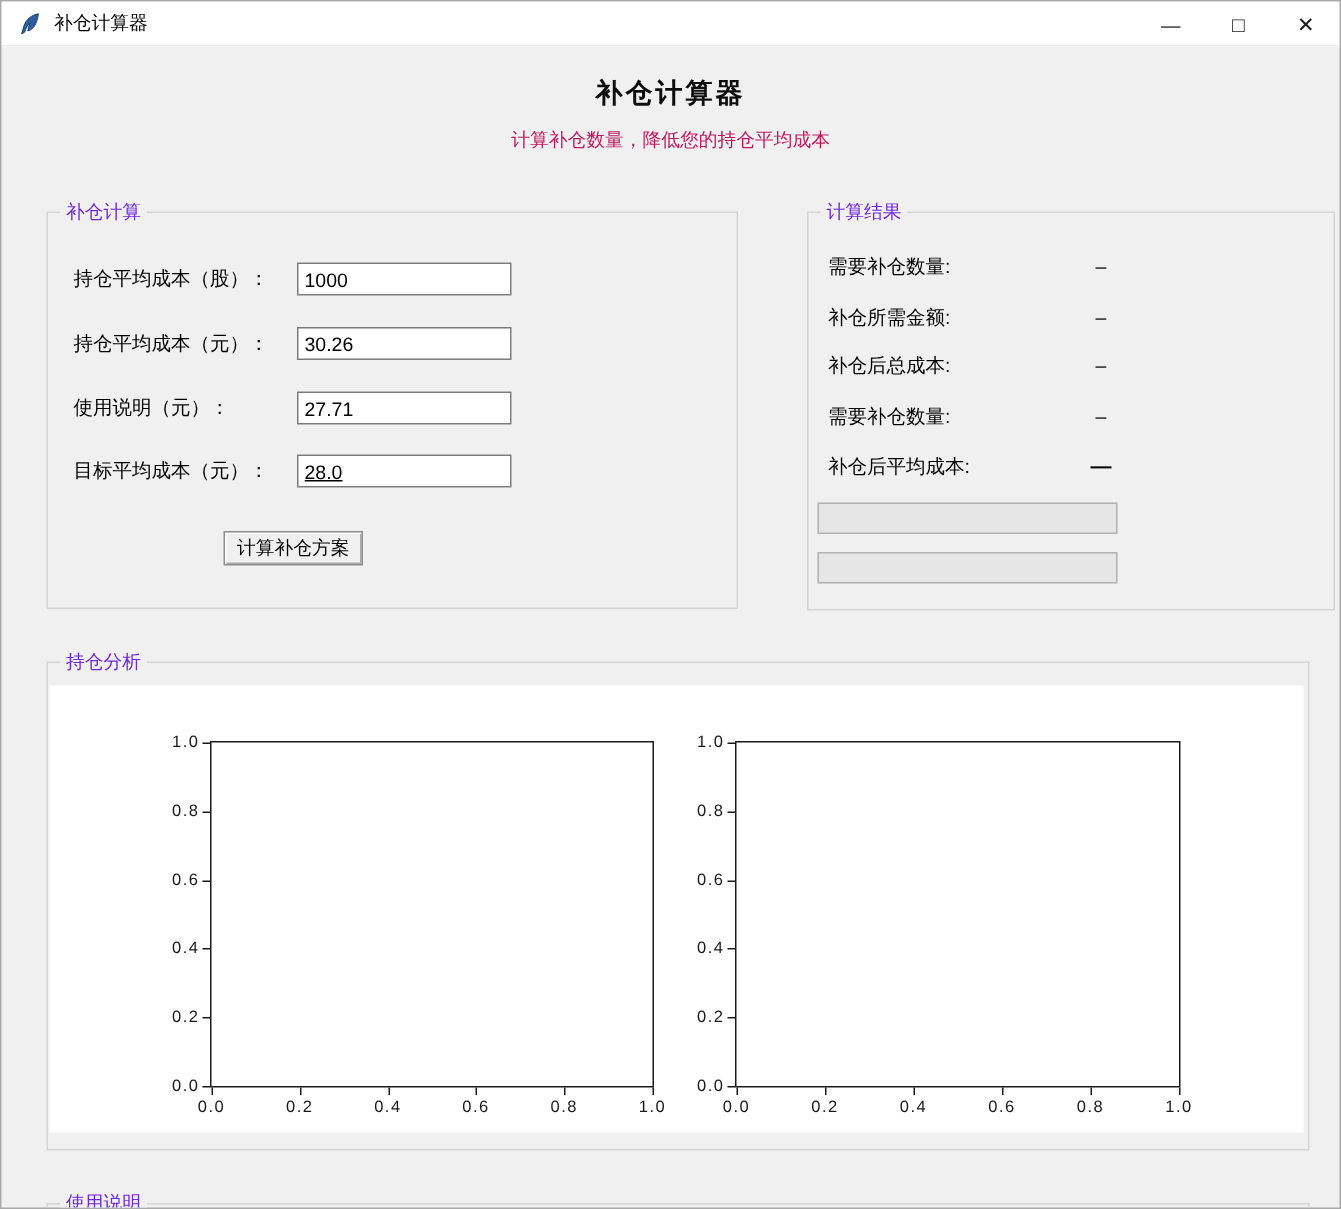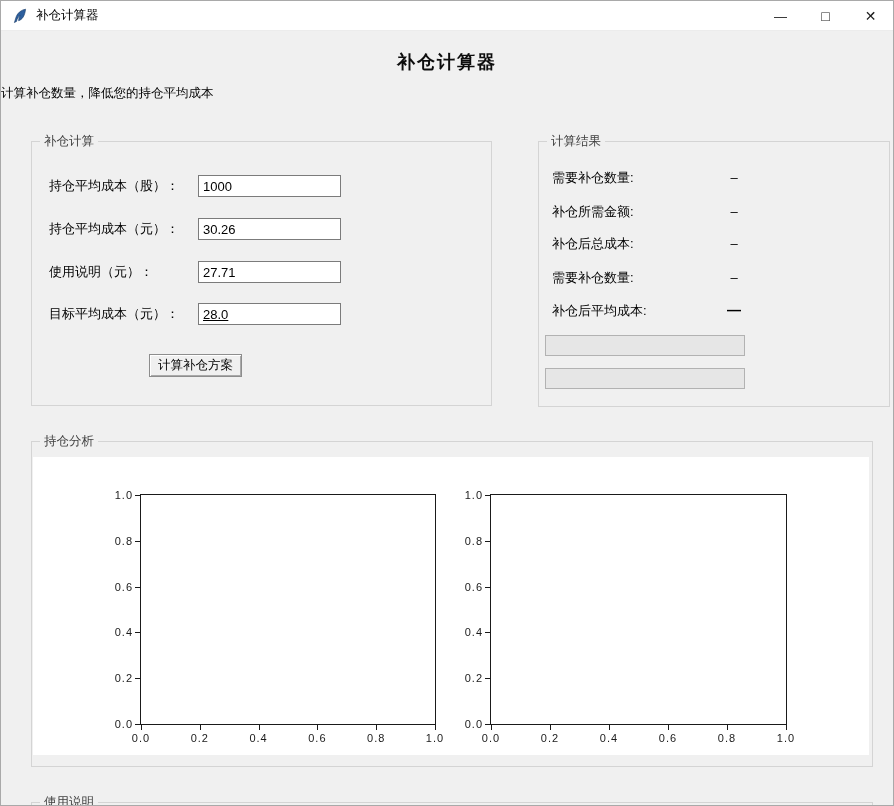--- a/index.html
+++ b/index.html
@@ -27,29 +27,29 @@
   .ctrl.min { font-size:13px; }
   .ctrl.max { font-size:14px; }
   .ctrl.close { font-size:14px; }
 
   
   .app-title {
     position:absolute; top:49px; left:0; width:100%; text-align:center;
     font-size:18px; font-weight:bold; color:#0d0d0d; letter-spacing:2px;
   }
   .app-subtitle {
-    position:absolute; top:84px; left:0; width:100%; 
-    font-size:12.5px; color:#000000;
+    position:absolute; top:84px; left:0; width:100%; text-align:center;
+    font-size:12.5px; color:#be185d;
   }
 
   
   .group { position:absolute; border:1px solid #d4d4d4; }
   .gtitle {
     position:absolute; top:-8px; left:8px; background:#f0f0f0;
-    padding:0 4px; font-size:12.5px; color:#404040; line-height:15px;
+    padding:0 4px; font-size:12.5px; color:#6d28d9; line-height:15px;
   }
 
   #group-input  { left:30px;  top:140px; width:461px; height:265px; }
   #group-result { left:517px; top:140px; width:352px; height:266px;margin-left:20px; }
   #group-analysis { left:30px; top:440px; width:842px; height:326px; }
   #group-usage  { left:30px;  top:801px; width:842px; height:40px; }
 
   
   .flabel { position:absolute; left:17px; font-size:13px; color:#000; height:18px; line-height:18px; }
   .finput {

